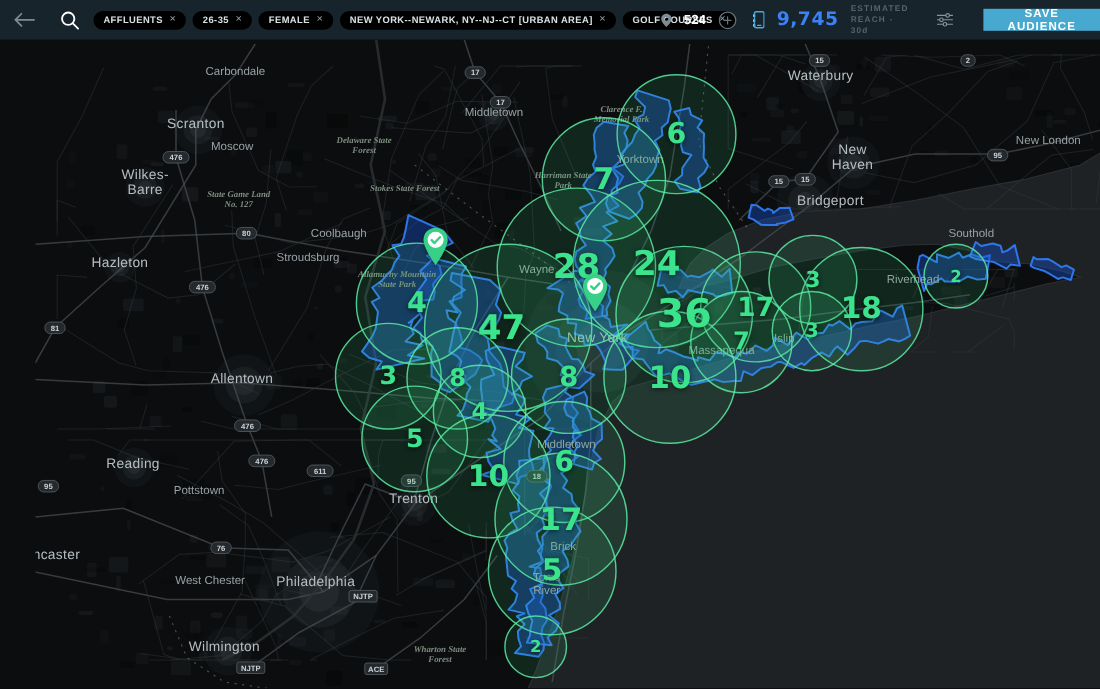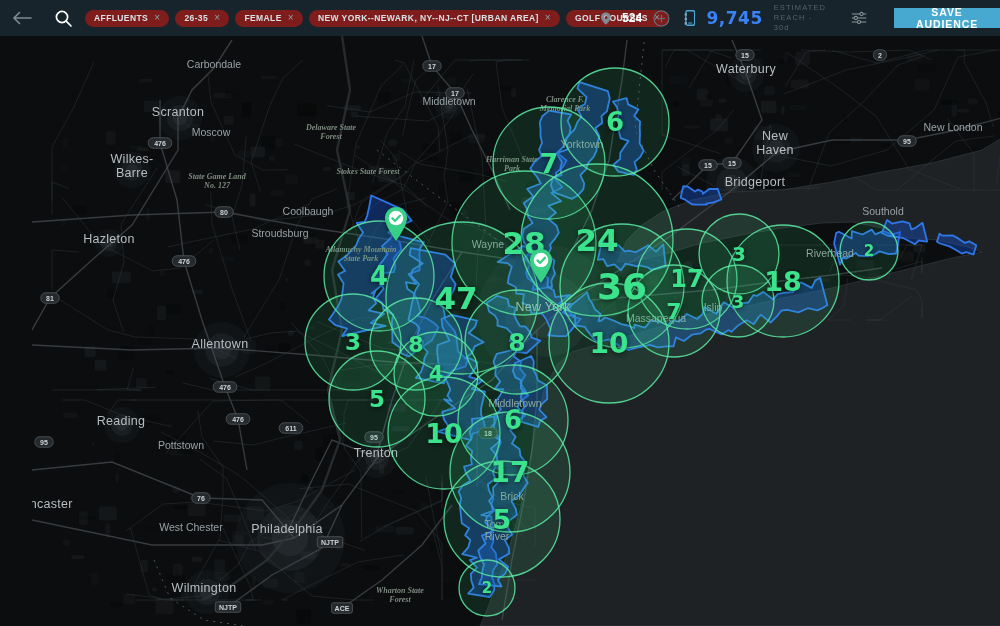--- a/index.html
+++ b/index.html
@@ -5,29 +5,29 @@
   html,body{margin:0;padding:0;background:#0b0d0e;width:1000px;height:626px;overflow:hidden;
     font-family:"Liberation Sans",sans-serif;-webkit-font-smoothing:antialiased;}
   #app{width:1000px;height:626px;position:relative;}
 
   
   .topbar{height:36px;background:#17242c;display:flex;align-items:center;position:relative;z-index:30;}
   .tb-left{display:flex;align-items:center;gap:8px;padding-left:12px;min-width:0;}
   .back-btn{width:22px;height:22px;display:flex;align-items:center;justify-content:center;cursor:pointer;}
   .search-ic{margin-left:14px;margin-right:4px;display:flex;align-items:center;}
   .chips{display:flex;align-items:center;gap:6px;}
-  .chip{display:inline-flex;align-items:center;gap:6px;height:17px;padding:0 9px;background:#7f1d1d;
+  .chip{display:inline-flex;align-items:center;gap:6px;height:17px;padding:0 9px;background:#000000;
     border-radius:9px;color:#d9e1e4;font-size:8.5px;font-weight:bold;letter-spacing:.4px;white-space:nowrap;cursor:pointer;}
   .chip-x{color:#8ea0a7;font-size:10px;font-weight:normal;cursor:pointer;line-height:1;}
   .dots{color:#dfe6e9;font-size:13px;font-weight:bold;letter-spacing:0;margin-left:2px;cursor:pointer;line-height:1;}
   .tb-right{margin-left:auto;display:flex;align-items:center;gap:11px;}
   .loc-count{color:#fff;font-size:12px;font-weight:bold;}
   .reach-num{color:#3b82f6;font-size:17px;font-weight:bold;font-family:"DejaVu Sans",sans-serif;letter-spacing:.5px;}
   .reach-cap{display:flex;flex-direction:column;color:#54636c;font-size:7.5px;
-    font-weight:normal;letter-spacing:1.1px;line-height:1.3;}
+    font-weight:bold;letter-spacing:1.1px;line-height:1.3;}
   .save-btn{height:20px;min-width:93px;padding:0 14px;background:#47a9cf;color:#fff;border:0;
     font-family:"Liberation Sans",sans-serif;font-size:10.5px;font-weight:bold;letter-spacing:.9px;
     display:flex;align-items:center;justify-content:center;cursor:pointer;margin-left:6px;}
 
   
   .map{position:absolute;top:36px;left:0;width:1000px;height:590px;background:#0b0d0e;overflow:hidden;margin-left:32px;}
   #map-svg{position:absolute;left:0;top:0;width:1000px;height:590px;}
   text.city{font:12.5px "Liberation Sans",sans-serif;fill:#b6bec2;letter-spacing:.3px;}
   text.town{font:10.5px "Liberation Sans",sans-serif;fill:#98a1a5;}
   text.park{font:italic bold 8px "Liberation Serif",serif;fill:#7e8c80;}

